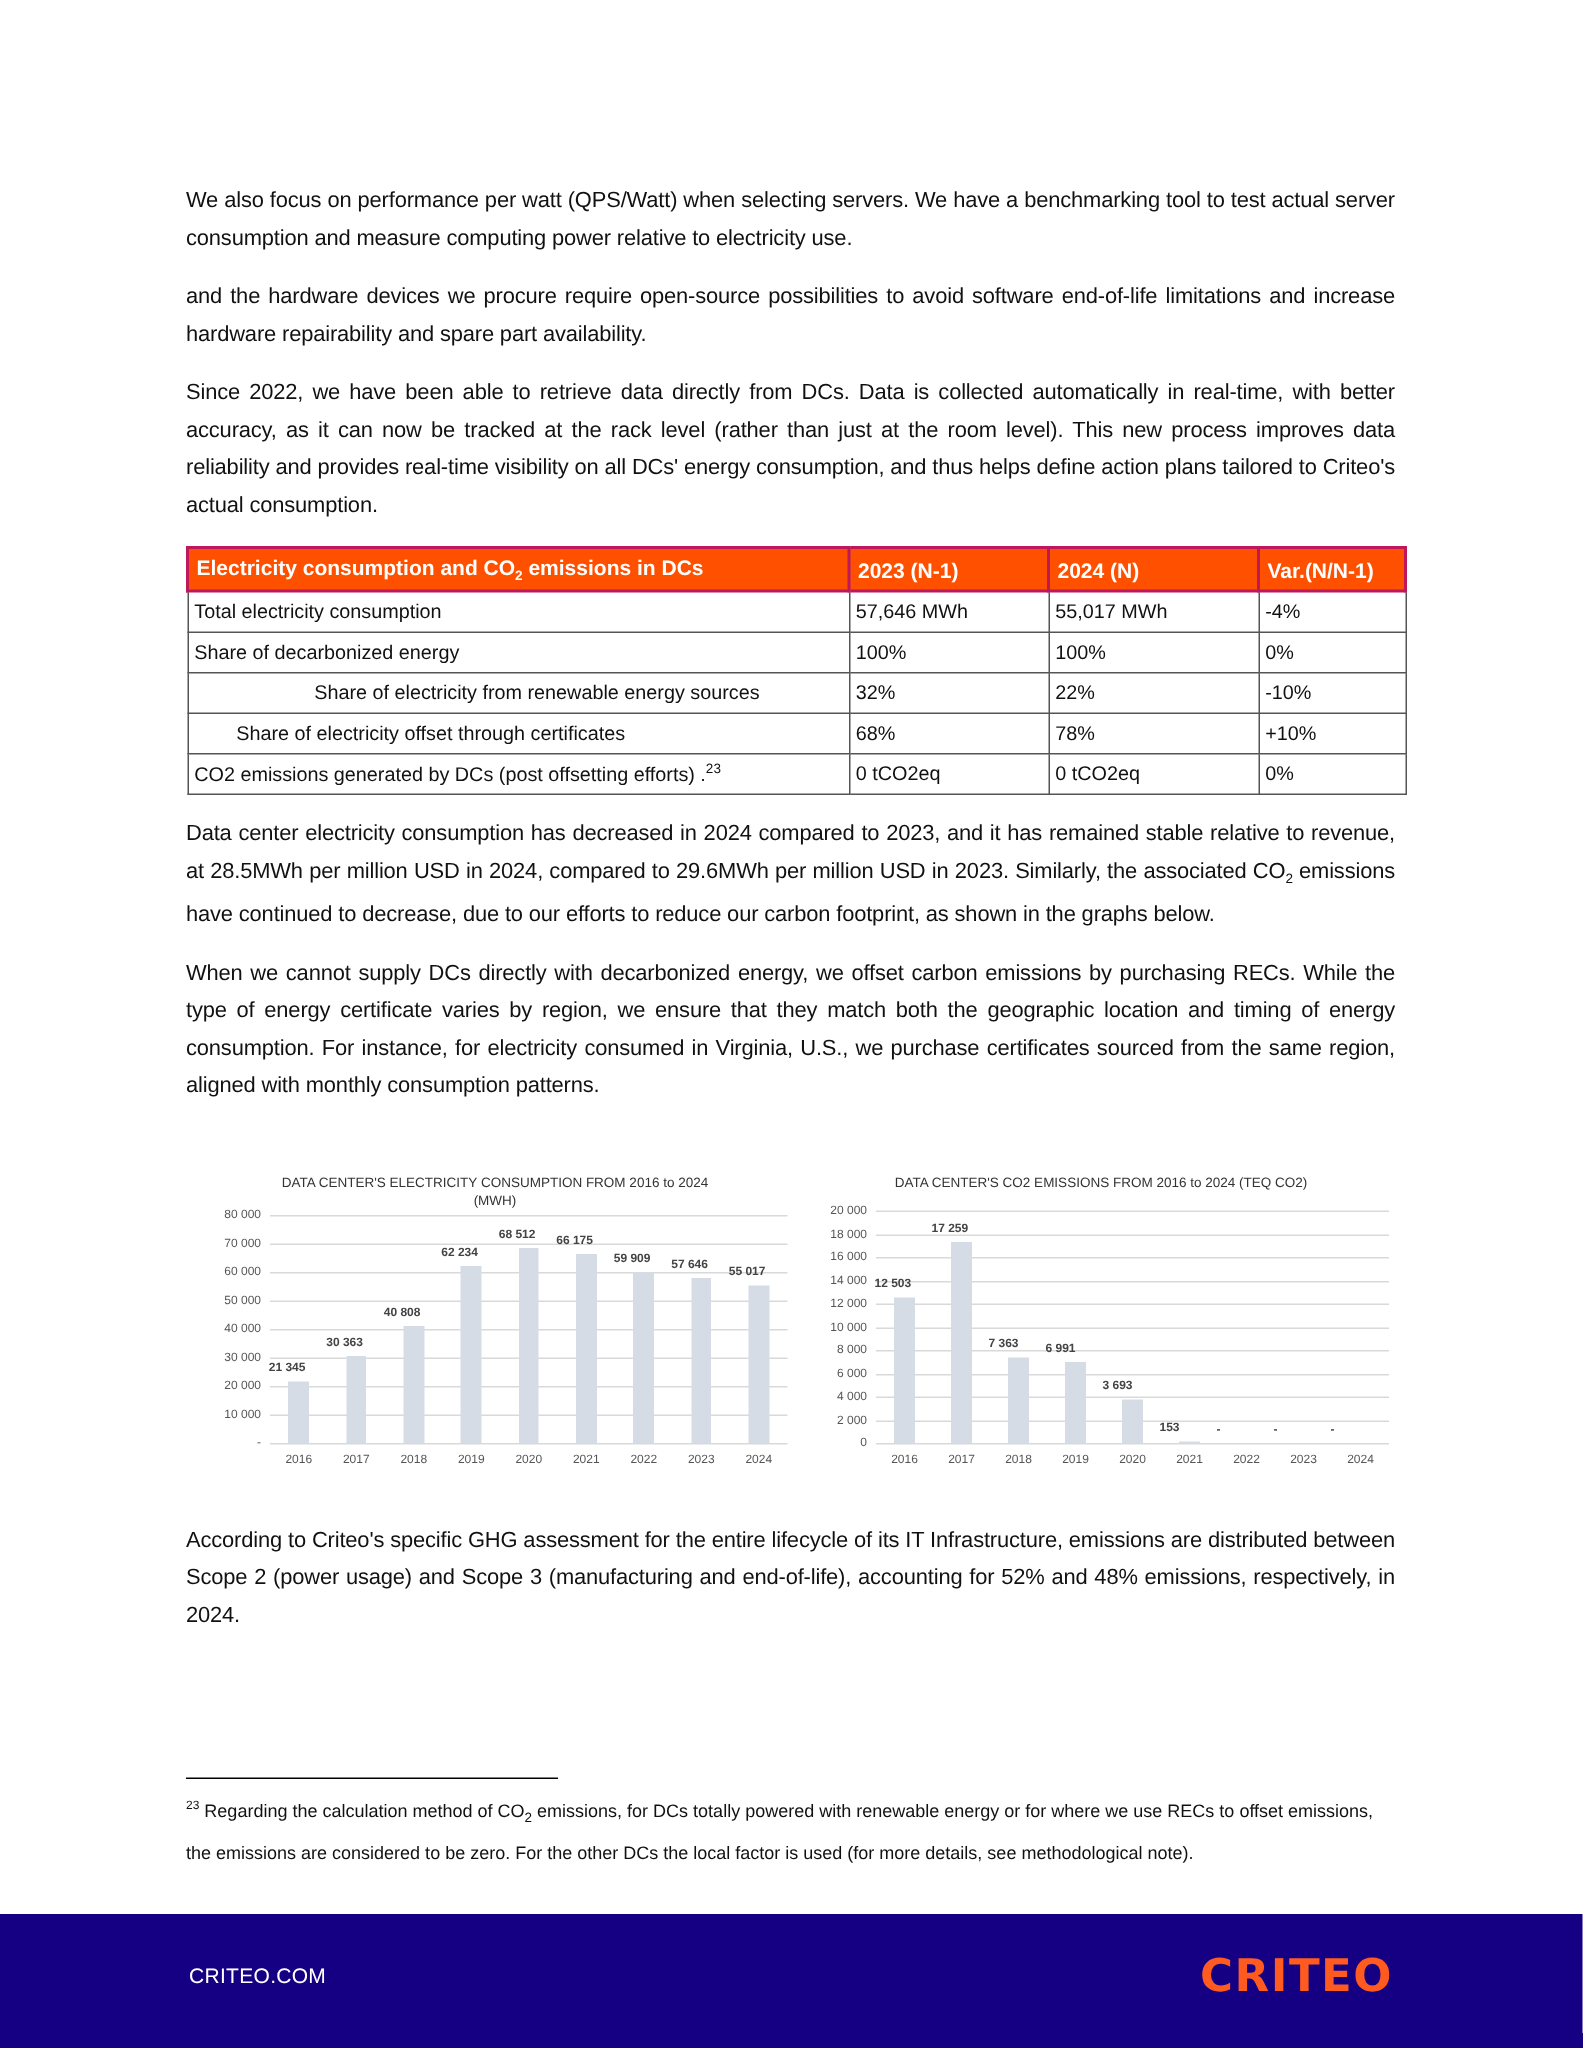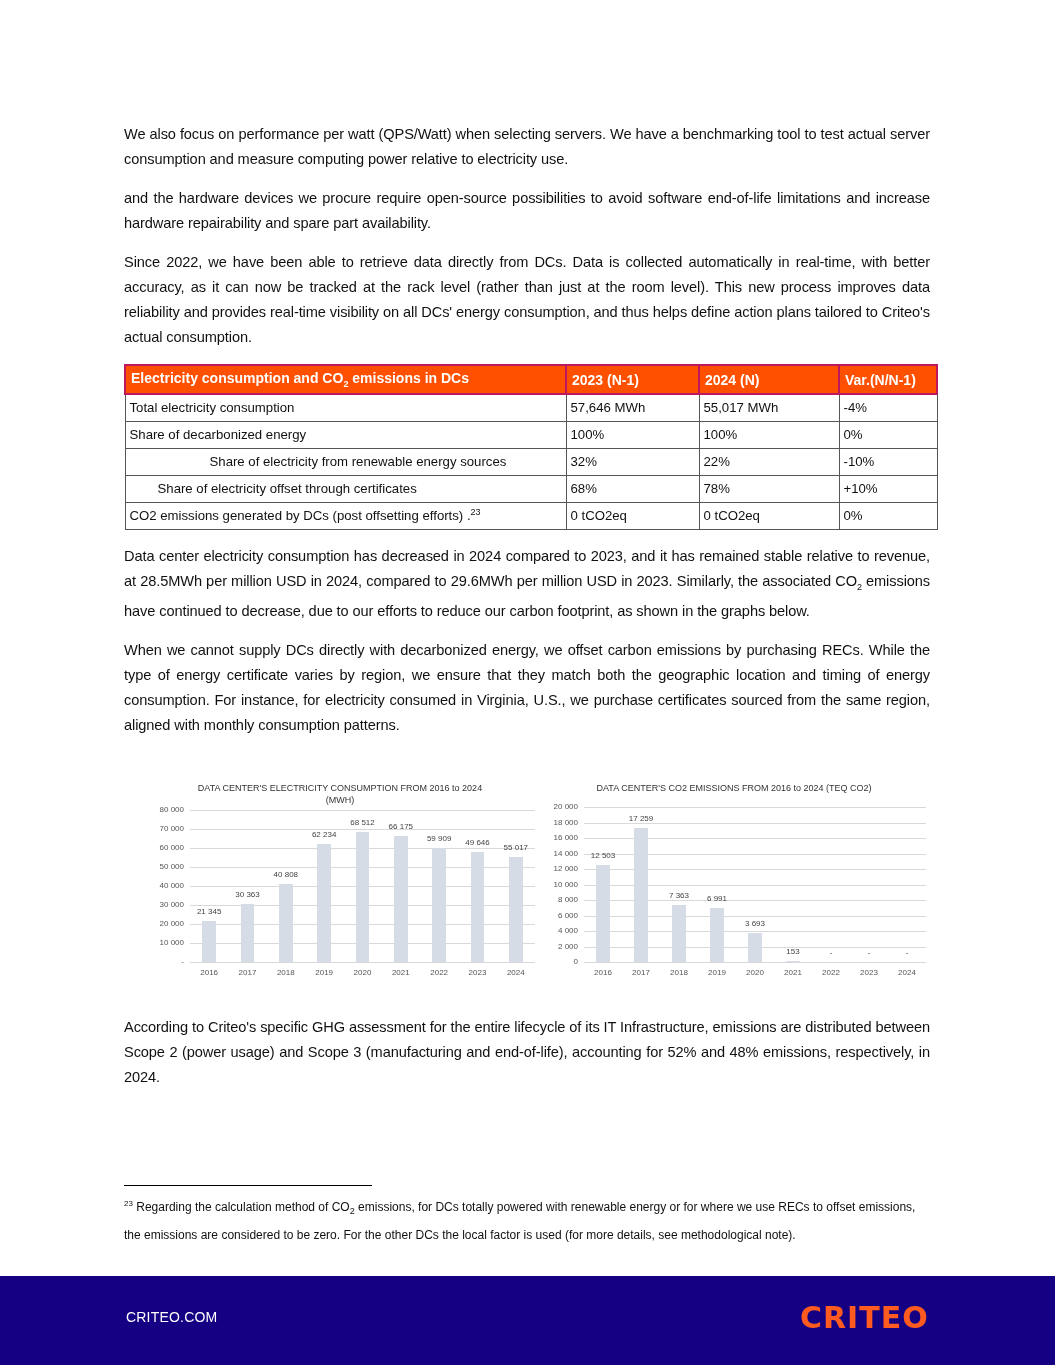--- a/index.html
+++ b/index.html
@@ -13,21 +13,21 @@
   table.kpi td.indent1 { padding-left: 84px; }
   table.kpi td.indent2 { padding-left: 32px; }
   sub.s, sup.s { font-size: 9px; }
   .charts { position: absolute; top: 776px; left: 124px; width: 820px; height: 210px; }
   .chart { position: absolute; top: 0; height: 210px; }
   .chart .title { position: absolute; left: 0; width: 100%; text-align: center; font-size: 9px; color: #333; line-height: 12px; }
   .plot { position: absolute; }
   .gridline { position: absolute; left: 0; right: 0; height: 1px; background: #d9d9d9; }
   .ytick { position: absolute; font-size: 8px; color: #555; text-align: right; width: 40px; }
   .bar { position: absolute; background: #d6dce5; bottom: 0; }
-  .barlabel { position: absolute; font-size: 8px; color: #444; text-align: center; width: 40px; }
+  .barlabel { position: absolute; font-size: 8px; color: #444; text-align: left; width: 40px; font-weight: bold; }
   .xtick { position: absolute; font-size: 8px; color: #555; text-align: center; width: 40px; }
   .para-after { position: absolute; left: 124px; top: 1015px; width: 806px; }
   .fn-rule { position: absolute; left: 124px; top: 1185px; width: 248px; height: 1px; background: #000; }
   .footnote { position: absolute; left: 124px; top: 1192px; width: 810px; font-size: 12px; line-height: 24px; color: #111; }
   .footnote sup { font-size: 8px; }
   .footer { position: absolute; left: 0; top: 1276px; width: 1055px; height: 89px; background: #150084; }
   .footer .site { position: absolute; left: 126px; top: 33px; color: #fff; font-size: 14px; letter-spacing: 0.2px; }
   .footer .logo { position: absolute; left: 800px; top: 24px; color: #ff5a1f; font-size: 30px; font-weight: bold; letter-spacing: 1px; font-family: "DejaVu Sans", sans-serif; }
 </style>
 </head>
@@ -79,21 +79,21 @@
         <td>0%</td>
       </tr>
     </tbody>
   </table>
 
   <p class="body"><span>Data center electricity consumption has decreased in 2024 compared to 2023, and it has remained stable relative to revenue, at 28.5MWh per million USD in 2024, compared to 29.6MWh per million USD in 2023. Similarly, the associated CO</span><sub class="s">2</sub><span> emissions have continued to decrease, due to our efforts to reduce our carbon footprint, as shown in the graphs below.</span></p>
   <p class="body">When we cannot supply DCs directly with decarbonized energy, we offset carbon emissions by purchasing RECs. While the type of energy certificate varies by region, we ensure that they match both the geographic location and timing of energy consumption. For instance, for electricity consumed in Virginia, U.S., we purchase certificates sourced from the same region, aligned with monthly consumption patterns.</p>
 </div>
 
 <div class="charts">
-  <div class="chart" id="chart0" style="left:16px; width:400px;">
+  <div class="chart" id="chart0" style="left:6px; width:400px;">
     <div class="title" style="top:6px;">
       <div>DATA CENTER'S ELECTRICITY CONSUMPTION FROM 2016 to 2024</div>
       <div>(MWH)</div>
     </div>
   <div class="plot" style="left: 50px; top: 34px; width: 345px; height: 152px;">
         <div class="gridline" style="top: 152px;"></div>
         <div class="gridline" style="top: 133px;"></div>
         <div class="gridline" style="top: 114px;"></div>
         <div class="gridline" style="top: 95px;"></div>
         <div class="gridline" style="top: 76px;"></div>
@@ -127,21 +127,21 @@
       <div class="barlabel" style="left: 125.833px; top: 94.4648px;">40 808</div>
       <div class="xtick" style="left: 125.833px; top: 192px;">2018</div>
       <div class="barlabel" style="left: 164.167px; top: 53.7554px;">62 234</div>
       <div class="xtick" style="left: 164.167px; top: 192px;">2019</div>
       <div class="barlabel" style="left: 202.5px; top: 41.8272px;">68 512</div>
       <div class="xtick" style="left: 202.5px; top: 192px;">2020</div>
       <div class="barlabel" style="left: 240.833px; top: 46.2675px;">66 175</div>
       <div class="xtick" style="left: 240.833px; top: 192px;">2021</div>
       <div class="barlabel" style="left: 279.167px; top: 58.1729px;">59 909</div>
       <div class="xtick" style="left: 279.167px; top: 192px;">2022</div>
-      <div class="barlabel" style="left: 317.5px; top: 62.4726px;">49 646</div>
+      <div class="barlabel" style="left: 317.5px; top: 62.4726px;">57 646</div>
       <div class="xtick" style="left: 317.5px; top: 192px;">2023</div>
       <div class="barlabel" style="left: 355.833px; top: 67.4677px;">55 017</div>
       <div class="xtick" style="left: 355.833px; top: 192px;">2024</div>
     </div>
   <div class="chart" id="chart1" style="left:410px; width:400px;">
     <div class="title" style="top:6px;">DATA CENTER'S CO2 EMISSIONS FROM 2016 to 2024 (TEQ CO2)</div>
   <div class="plot" style="left: 50px; top: 31px; width: 342px; height: 155px;">
         <div class="gridline" style="top: 155px;"></div>
         <div class="gridline" style="top: 139.5px;"></div>
         <div class="gridline" style="top: 124px;"></div>

